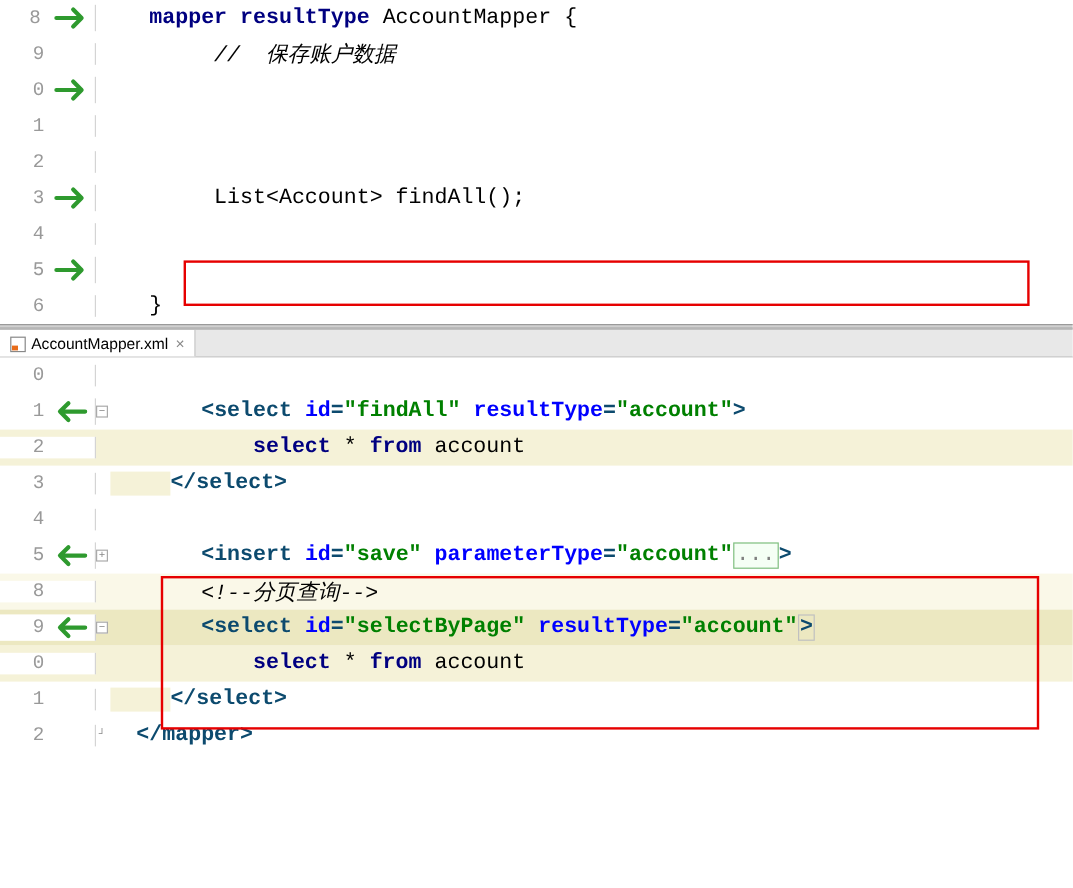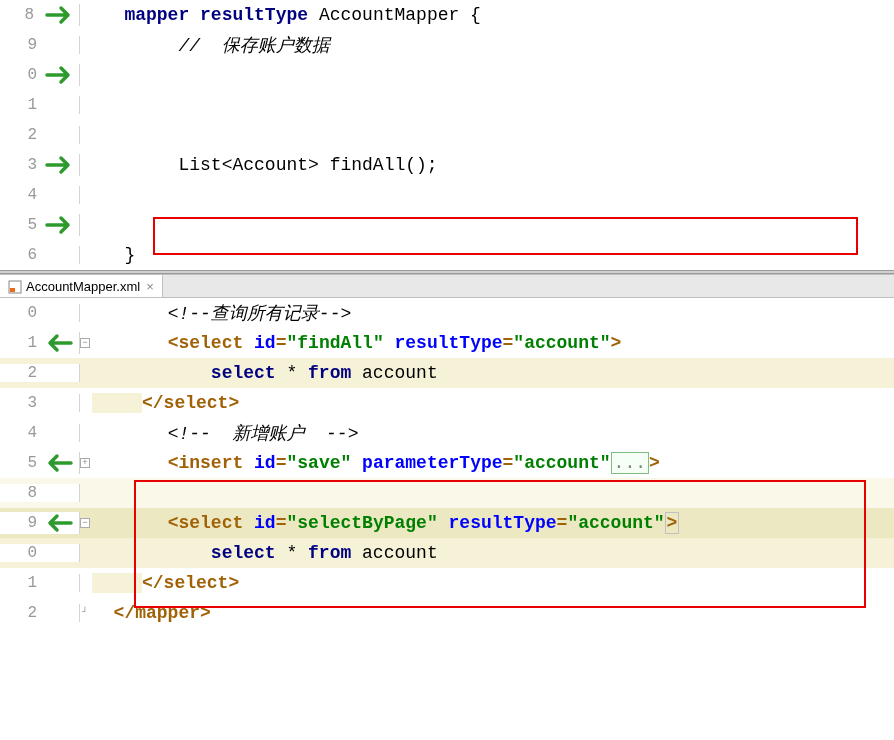--- a/index.html
+++ b/index.html
@@ -39,21 +39,21 @@
   .code-content { padding-left: 12px; }
   .red-box {
     position: absolute;
     border: 2px solid #e60000;
     pointer-events: none;
   }
   .kw { color: #000080; font-weight: bold; }
   .cmt { color: #000000; font-style: italic; }
   .str { color: #008000; font-weight: bold; }
   .attr { color: #0000ff; font-weight: bold; margin-top: 44px; }
-  .tag { color: #a16207; font-weight: bold; }
+  .tag { color: #0c4a6e; font-weight: bold; }
   .highlight-light { background: #faf8e8; }
   .tab-bar {
     background: #e8e8e8;
     height: 24px;
     border-top: 1px solid #c0c0c0;
     border-bottom: 1px solid #c0c0c0;
     display: flex;
     font-size: 13px;
     font-family: "Segoe UI", sans-serif;
   }
@@ -175,21 +175,20 @@
     </span>
     <span>AccountMapper.xml</span>
     <span class="close-x">×</span>
   </div>
 </div>
 
 <div class="editor-panel" style="position:relative;">
 
   <div class="code-line">
     <div class="gutter"><span class="line-num">0</span><span style="width:28px;"></span></div>
-    <div class="code-content">       <span class="cmt"><span>&lt;!--</span><span>查询所有记录</span><span>--&gt;</span></span></div>
   </div>
 
   <div class="code-line">
     <div class="gutter"><span class="line-num">1</span><span class="arrow-left"><svg viewBox="0 0 28 22">
             <path d="M26 11 L6 11 M12 4 L5 11 L12 18" stroke="#2e9a2e" stroke-width="3.5" fill="none" stroke-linecap="round" stroke-linejoin="round"></path>
           </svg></span><span class="fold-box">−</span></div>
     <div class="code-content">       <span class="tag">&lt;<span>select</span></span> <span class="attr">id</span><span class="tag">=</span><span class="str">"findAll"</span> <span class="attr">resultType</span><span class="tag">=</span><span class="str">"account"</span><span class="tag">&gt;</span></div>
   </div>
 
   <div class="code-line line-highlight" style="padding-left:0;">
@@ -197,32 +196,32 @@
     <div class="code-content" style="margin-left:0;">           <span class="kw">select</span><span> * </span><span class="kw">from</span><span> account</span></div>
   </div>
 
   <div class="code-line">
     <div class="gutter"><span class="line-num">3</span><span style="width:28px;"></span></div>
     <div class="code-content" style="display:flex;"><span class="line-highlight" style="display:inline-block;width:50px;">&nbsp;</span> <span class="tag">&lt;/<span>select</span>&gt;</span></div>
   </div>
 
   <div class="code-line">
     <div class="gutter"><span class="line-num">4</span><span style="width:28px;"></span></div>
-    <div class="code-content">       <span class="cmt"><span>&lt;!--</span><span>  新增账户  </span><span>--&gt;</span></span></div>
   </div>
 
   <div class="code-line">
     <div class="gutter"><span class="line-num">5</span><span class="arrow-left"><svg viewBox="0 0 28 22">
             <path d="M26 11 L6 11 M12 4 L5 11 L12 18" stroke="#2e9a2e" stroke-width="3.5" fill="none" stroke-linecap="round" stroke-linejoin="round"></path>
           </svg></span><span class="fold-box">+</span></div>
     <div class="code-content">       <span class="tag">&lt;<span>insert</span></span> <span class="attr">id</span><span class="tag">=</span><span class="str">"save"</span> <span class="attr">parameterType</span><span class="tag">=</span><span class="str">"account"</span><span class="collapsed-dots">...</span><span class="tag">&gt;</span></div>
   </div>
 
   <div class="code-line highlight-light">
     <div class="gutter" style="background:#fff;"><span class="line-num">8</span><span style="width:28px;"></span></div>
+    <div class="code-content">       <span class="cmt"><span>&lt;!--</span><span>分页查询</span><span>--&gt;</span></span></div>
   </div>
 
   <div class="code-line line-highlight-dark">
     <div class="gutter" style="background:#fff;"><span class="line-num">9</span><span class="arrow-left"><svg viewBox="0 0 28 22">
             <path d="M26 11 L6 11 M12 4 L5 11 L12 18" stroke="#2e9a2e" stroke-width="3.5" fill="none" stroke-linecap="round" stroke-linejoin="round"></path>
           </svg></span><span class="fold-box">−</span></div>
     <div class="code-content">       <span class="tag">&lt;<span>select</span></span> <span class="attr">id</span><span class="tag">=</span><span class="str">"selectByPage"</span> <span class="attr">resultType</span><span class="tag">=</span><span class="str">"account"</span><span class="tag curr-pos">&gt;</span></div>
   </div>
 
   <div class="code-line line-highlight">

